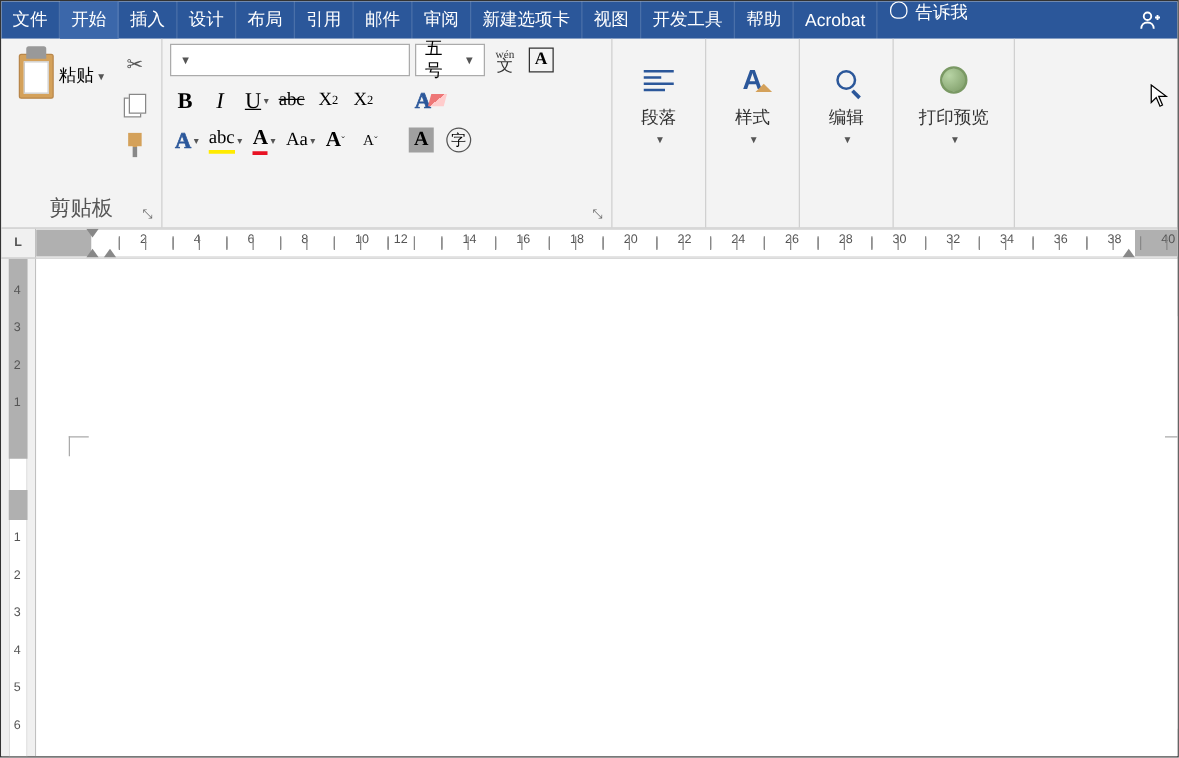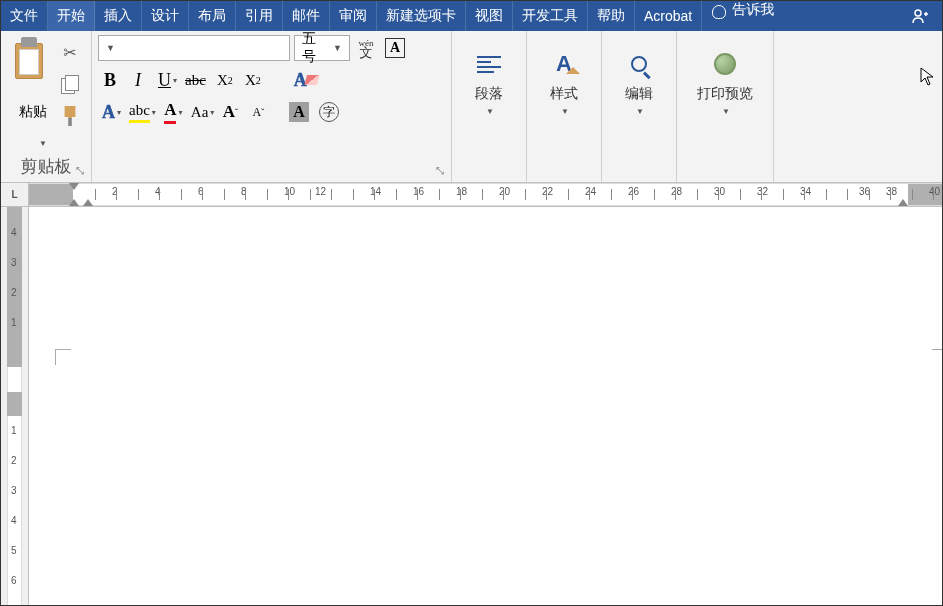--- a/index.html
+++ b/index.html
@@ -28,22 +28,22 @@
       font-size: 14px;
       cursor: pointer;
       border-right: 1px solid rgba(255,255,255,0.15);
     }
     .tab.active {
       background: #3b67aa;
     }
     .tab-spacer { flex: 1; }
     .tab-help {
       display: flex;
-      align-items: flex-end;
-      padding: 12px 10px;
+      align-items: flex-start;
+      padding: 0 10px;
       gap: 6px;
       font-size: 14px;
     }
     .tab-share {
       display: flex;
       align-items: center;
       padding: 0 12px;
     }
     .icon-bulb {
       width: 14px; height: 14px;
@@ -88,25 +88,23 @@
       color: #666;
       display: flex;
       align-items: center;
       justify-content: center;
       cursor: pointer;
     }
     
     
     .clipboard-big {
       display: flex;
-      flex-direction: column;
-      align-items: flex-end;
+      align-items: center;
       padding: 2px 4px;
       cursor: pointer;
-      gap: 18px;
     }
     .paste-icon {
       width: 36px;
       height: 44px;
       position: relative;
       margin-bottom: 4px;
     }
     .paste-board {
       position: absolute;
       left: 4px; top: 6px;
@@ -683,21 +681,21 @@
       <span class="ruler-tick" style="left: 646px;"></span>
       <span class="ruler-num" style="left: 685px;">30</span>
       <span class="ruler-tick" style="left: 667.5px;"></span>
       <span class="ruler-tick" style="left: 689px;"></span>
       <span class="ruler-num" style="left: 728px;">32</span>
       <span class="ruler-tick" style="left: 710.5px;"></span>
       <span class="ruler-tick" style="left: 732px;"></span>
       <span class="ruler-num" style="left: 771px;">34</span>
       <span class="ruler-tick" style="left: 753.5px;"></span>
       <span class="ruler-tick" style="left: 775px;"></span>
-      <span class="ruler-num" style="left: 814px; margin-left: 16px;">36</span>
+      <span class="ruler-num" style="left: 814px;">36</span>
       <span class="ruler-tick" style="left: 796.5px;"></span>
       <span class="ruler-tick" style="left: 818px;"></span>
       <span class="ruler-num" style="left: 857px;">38</span>
       <span class="ruler-tick" style="left: 839.5px;"></span>
       <span class="ruler-tick" style="left: 861px;"></span>
       <span class="ruler-num" style="left: 900px;">40</span>
       <span class="ruler-tick" style="left: 882.5px;"></span>
       <span class="ruler-tick" style="left: 904px;"></span>
     </div>
 </div>

